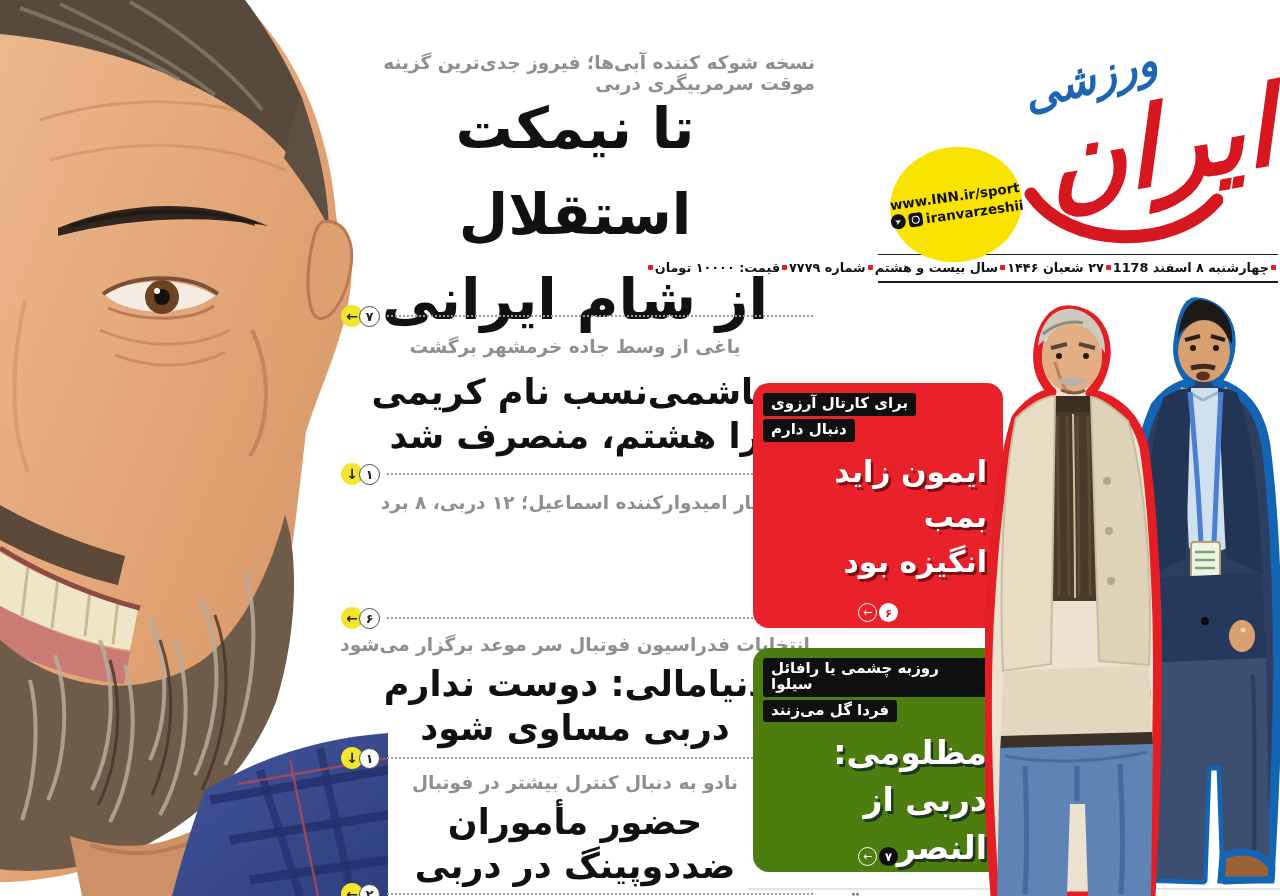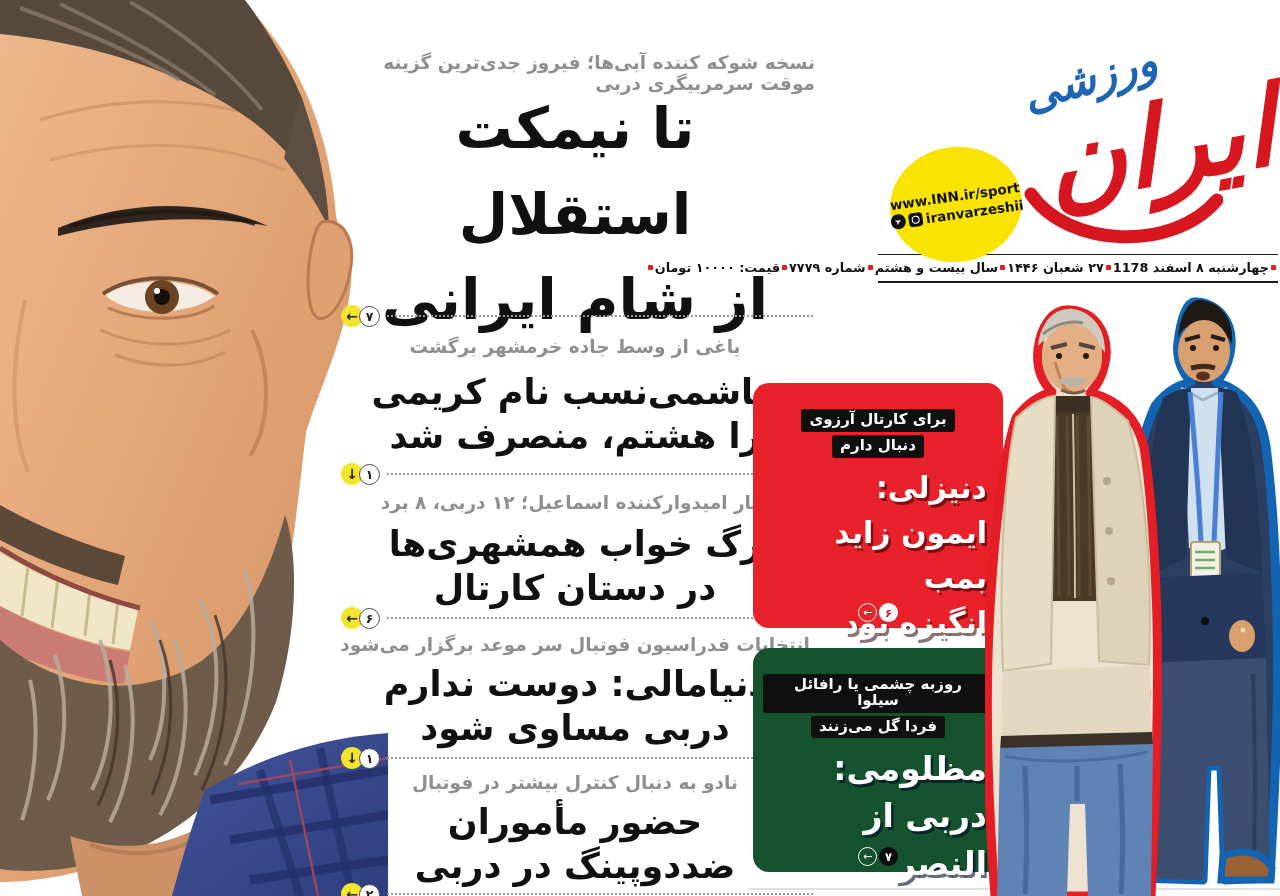--- a/index.html
+++ b/index.html
@@ -81,22 +81,22 @@
   .dl-dot{width:5px;height:5px;background:#e02020;display:inline-block;border-radius:1px;flex:0 0 auto;}
   .dl-seg{padding:0 2px;}
   
   #two-men{left:985px;top:296px;width:295px;height:600px;z-index:3;}
   
   .panel{
     position:absolute;left:753px;width:250px;border-radius:16px;z-index:2;
     box-sizing:border-box;padding:10px 10px 8px 10px;direction:rtl;
   }
   #panel-red{top:383px;height:245px;background:#e8212b;}
-  #panel-blue{top:648px;height:224px;background:#14532d;}
-  .chip-row{text-align:center;line-height:1.05;margin-top:16px;}
+  #panel-blue{top:648px;height:224px;background:#4d7c0f;}
+  .chip-row{text-align:left;line-height:1.05;}
   .chip{
     display:inline-block;background:#101010;color:#fff;font-weight:800;
     padding:3px 8px 4px 8px;border-radius:3px;margin-bottom:3px;font-size:15px;
   }
   .panel-headline{
     color:#fff;font-weight:800;text-align:right;direction:rtl;
     text-shadow:2.5px 3px 0 rgba(40,0,0,.55);padding:4px 6px 0 0;
   }
   #panel-red .panel-headline{font-size:30px;line-height:1.5;}
   #panel-blue .panel-headline{font-size:33px;line-height:1.43;text-shadow:2.5px 3px 0 rgba(0,10,40,.6);}
@@ -202,24 +202,20 @@
     <div>هاشمی‌نسب نام کریمی</div>
     <div>را هشتم، منصرف شد</div>
   </div>
 
   <div class="divider" style="top:462px;">
     <span class="div-arrow">↓</span>
     <span class="div-num">۱</span>
     <span class="div-line"></span>
   </div>
   <div class="kicker centered" style="top:492px;">آمار امیدوارکننده اسماعیل؛ ۱۲ دربی، ۸ برد</div>
-  <div class="headline story-headline" style="top:522px;">
-    <div>رگ خواب همشهری‌ها</div>
-    <div>در دستان کارتال</div>
-  </div>
 
   <div class="divider" style="top:606px;">
     <span class="div-arrow">←</span>
     <span class="div-num">۶</span>
     <span class="div-line"></span>
   </div>
   <div class="kicker centered" style="top:634px;">انتخابات فدراسیون فوتبال سر موعد برگزار می‌شود</div>
   <div class="headline story-headline" style="top:662px;">
     <div>دنیامالی: دوست ندارم</div>
     <div>دربی مساوی شود</div>
@@ -339,21 +335,20 @@
     <path d="M20,460 C60,468 120,466 162,456" stroke="#4a6da0" stroke-width="3" fill="none"></path>
   </g>
 </svg>
 
 <div id="panel-red" class="panel">
   <div class="chip-row">
     <span class="chip">برای کارتال آرزوی</span><br>
     <span class="chip">دنبال دارم</span>
   </div>
   <div class="panel-headline">
-    <div>دنیزلی:</div>
     <div>ایمون زاید</div>
     <div>بمب</div>
     <div>انگیزه بود</div>
   </div>
   <div class="panel-foot">
     <span class="pf-arrow">←</span>
     <span class="pf-num">۶</span>
   </div>
 </div>
 

